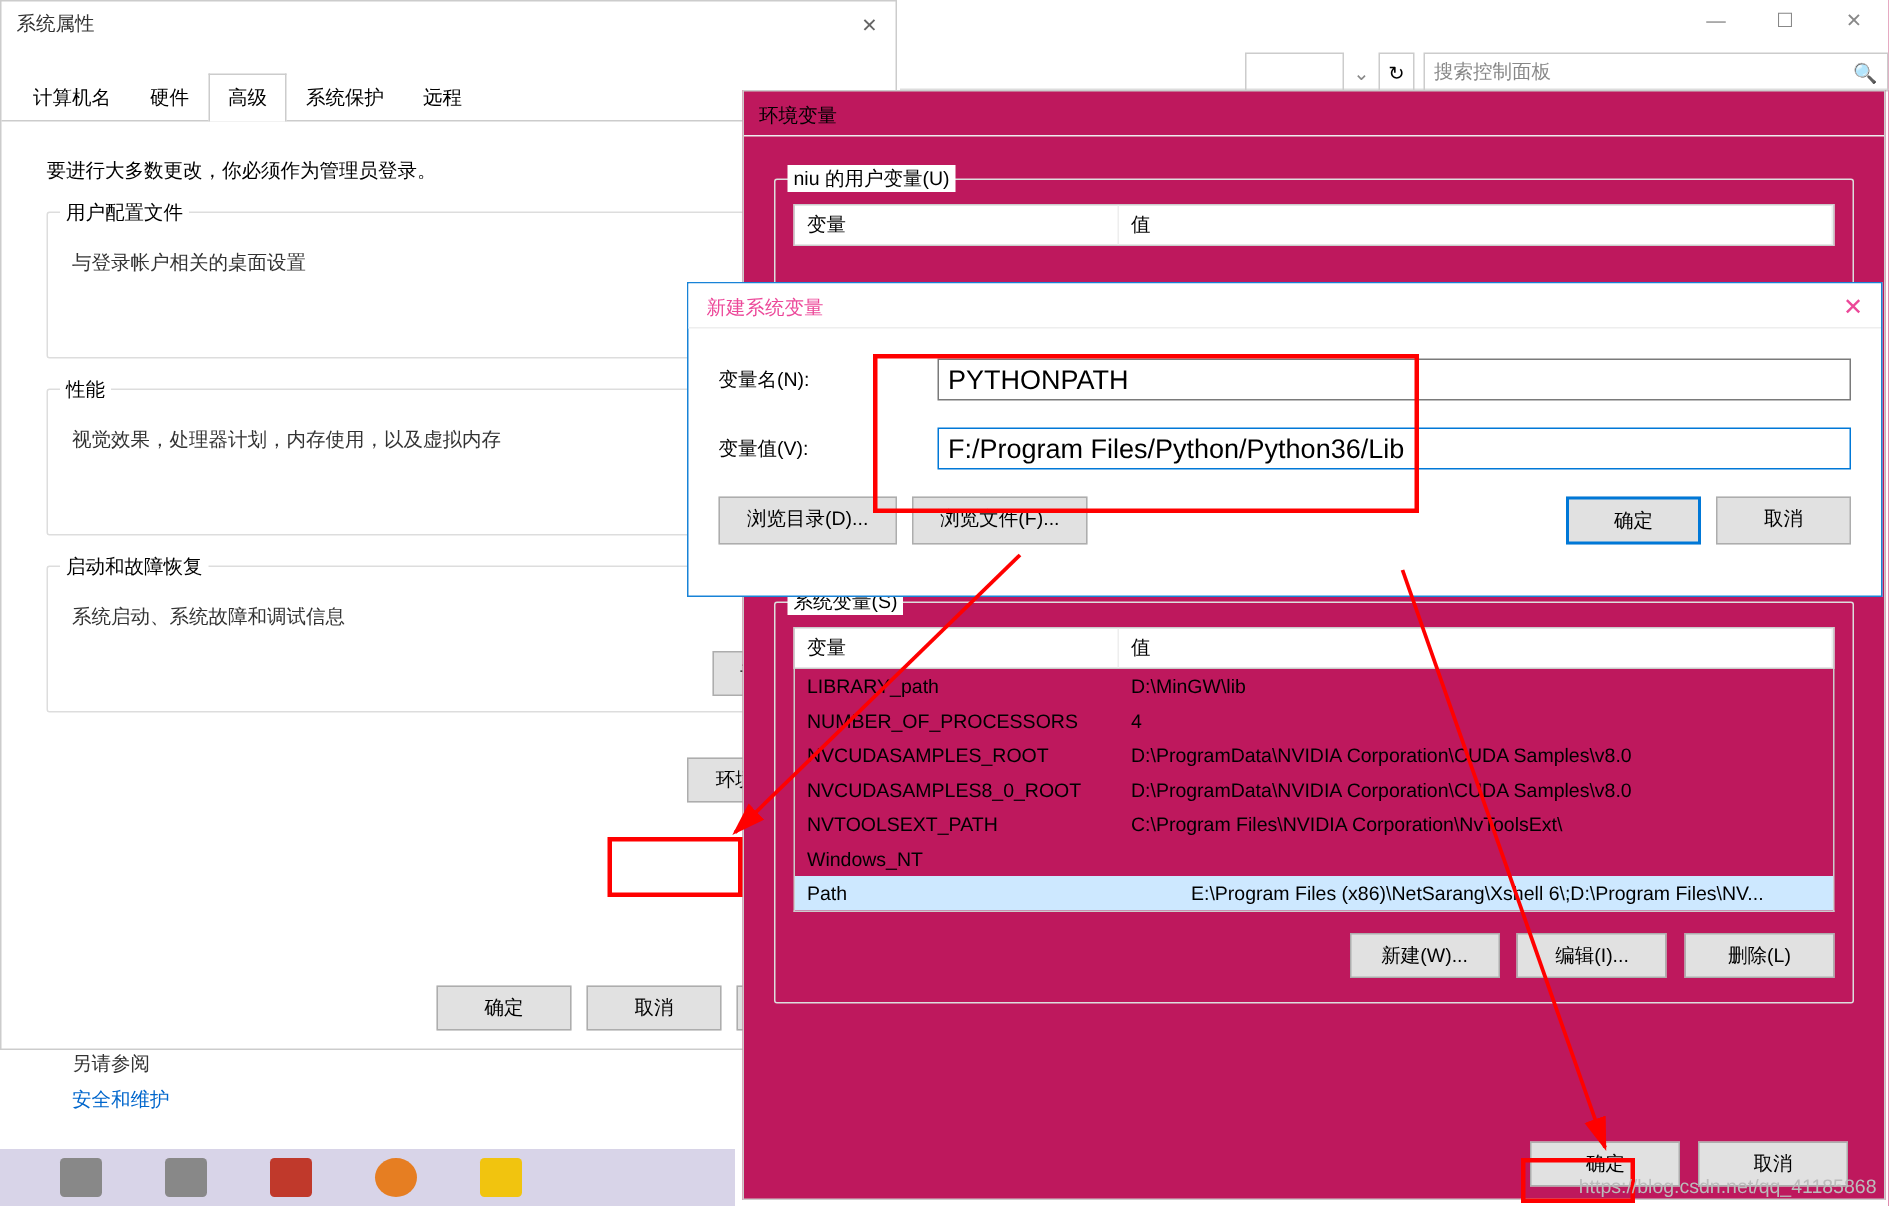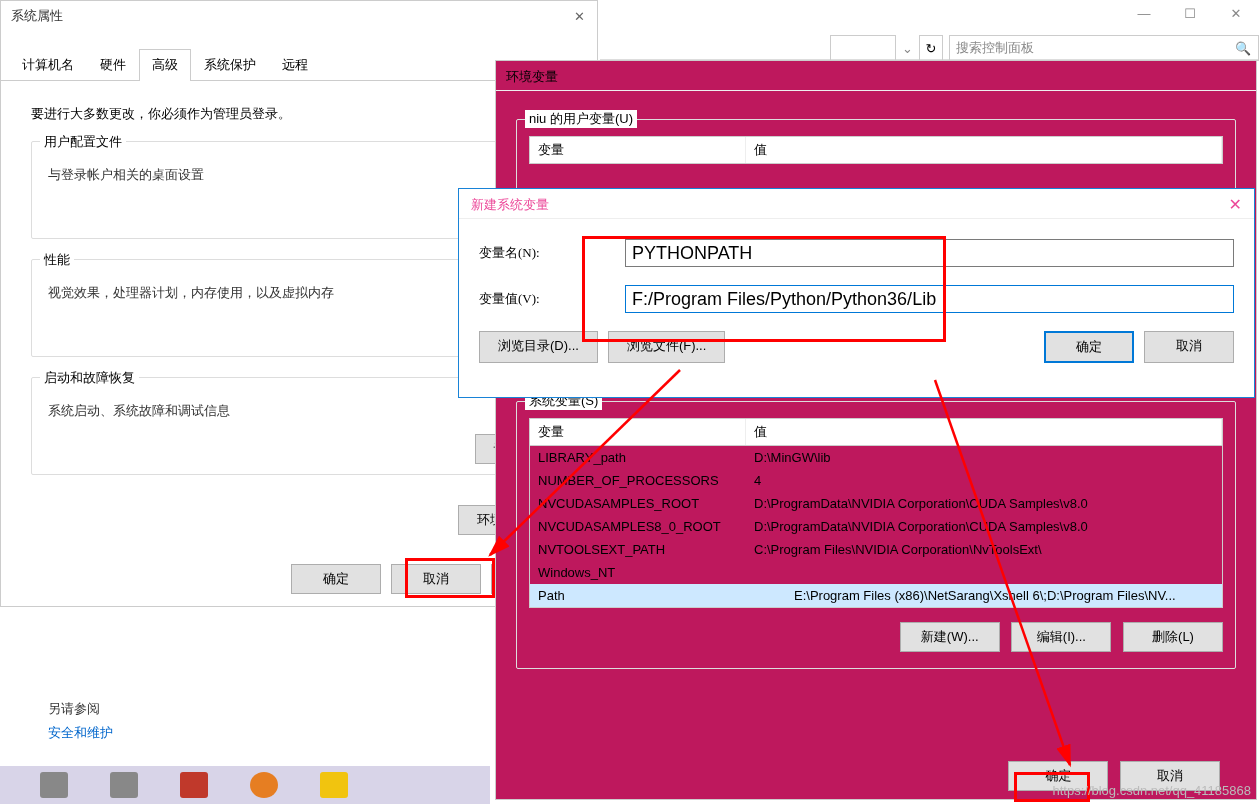--- a/index.html
+++ b/index.html
@@ -1,19 +1,19 @@
 <!DOCTYPE html>
 <html><head>
 <meta charset="utf-8">
 <style>
 * { box-sizing: border-box; margin: 0; padding: 0; font-family: "Microsoft YaHei", "Segoe UI", sans-serif; font-size: 13px; }
 body { width: 1259px; height: 804px; background: #fff; position: relative; overflow: hidden; }
 
 
-.sysprops { position: absolute; left: 0; top: 0; width: 598px; height: 607px; background: #fff; border: 1px solid #ccc; }
+.sysprops { position: absolute; left: 0; top: 0; width: 598px; height: 700px; background: #fff; border: 1px solid #ccc; }
 .sysprops-title { height: 30px; padding: 6px 10px; color: #333; position: relative; }
 .sysprops-title .close { position: absolute; right: 12px; top: 8px; color: #666; }
 .tabs { display: flex; border-bottom: 1px solid #ccc; padding: 0 8px; margin-top: 18px; }
 .tab { padding: 6px 12px; border: 1px solid transparent; border-bottom: none; color: #000; }
 .tab.active { border-color: #ccc; background: #fff; margin-bottom: -1px; }
 .tabbody { padding: 24px 20px 16px 30px; }
 .tabbody .msg { margin-bottom: 18px; }
 .group { position: relative; border: 1px solid #ddd; border-radius: 2px; margin: 14px 0 20px 0; padding: 24px 16px 50px 16px; }
 .group .gtitle { position: absolute; top: -9px; left: 8px; background: #fff; padding: 0 4px; }
 .group .gtext { color: #333; margin-bottom: 4px; }
@@ -44,30 +44,30 @@
 .th1 { width: 216px; }
 .th2 { flex: 1; }
 .tablebody { border: 1px solid #ccc; border-top: none; max-height: 200px; overflow-y: scroll; }
 .trow { display: flex; padding: 2px 0; }
 .trow.sel { background: #cde8ff; gap: 40px; }
 .trow div { padding: 2px 8px; white-space: nowrap; overflow: hidden; text-overflow: ellipsis; }
 .td1 { width: 216px; }
 .td2 { flex: 1; }
 .env-btns { text-align: right; margin-top: 14px; }
 .env-btns .btn { margin-left: 8px; min-width: 100px; }
-.env-footer { position: absolute; bottom: 8px; right: 36px; }
+.env-footer { position: absolute; bottom: 8px; right: 24px; }
 .env-footer .btn { margin-left: 8px; min-width: 100px; }
 
 
 .newvar { position: absolute; left: 458px; top: 188px; width: 797px; height: 210px; background: #fff; border: 1px solid #1883d7; z-index: 30; }
 .newvar-title { height: 30px; padding: 7px 12px; border-bottom: 1px solid #eee; position: relative; background: #fff; color: #ec4899; }
 .newvar-title .close { position: absolute; right: 12px; top: 6px; font-size: 16px; }
 .newvar-body { padding: 20px 20px 12px 20px; }
 .form-row { display: flex; align-items: center; margin-bottom: 18px; }
-.form-row label { width: 146px; font-family: Liberation Serif, serif; }
+.form-row label { width: 146px; }
 .form-row input { flex: 1; height: 28px; border: 1px solid #7a7a7a; padding: 2px 6px; font-size: 18px; }
 .form-row input.focus { border: 1px solid #0078d7; outline-offset: -2px; }
 .newvar-btns { display: flex; justify-content: space-between; margin-top: 10px; }
 .newvar-btns .left { display: flex; gap: 10px; }
 .newvar-btns .right { display: flex; gap: 10px; }
 .btn.primary { border: 2px solid #0078d7; }
 
 
 .redbox { position: absolute; border: 3px solid red; z-index: 50; pointer-events: none; }
 .arrow { position: absolute; z-index: 49; pointer-events: none; }

